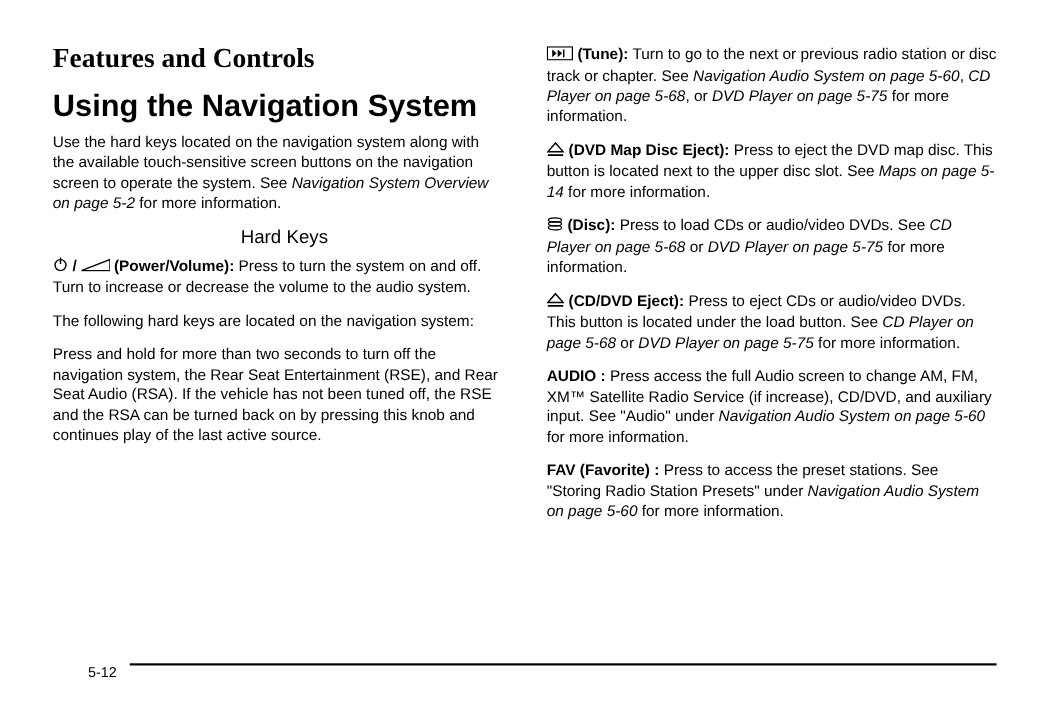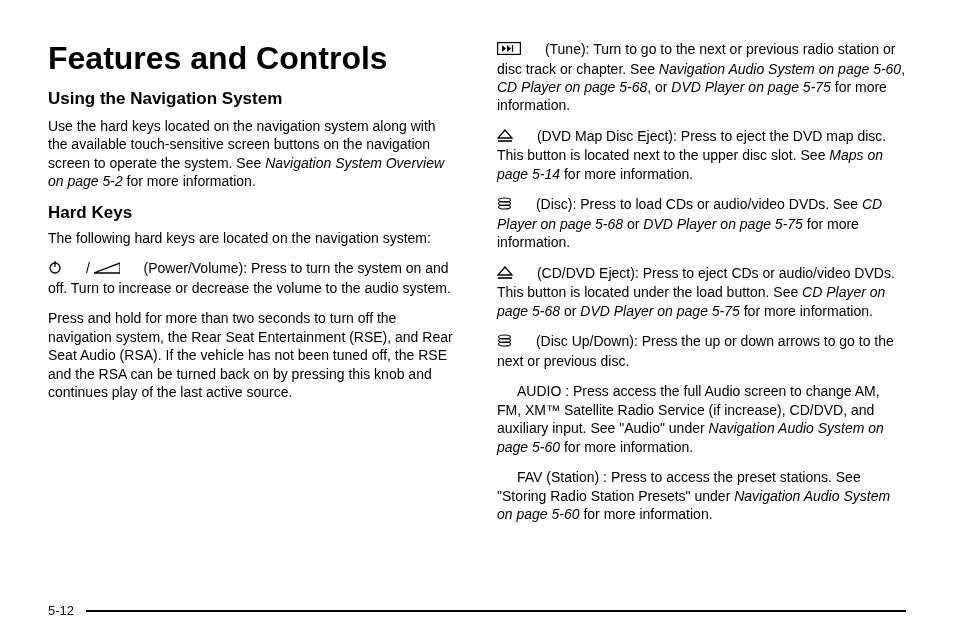--- a/index.html
+++ b/index.html
@@ -22,55 +22,57 @@
   .columns {
     display: flex;
     gap: 40px;
     flex: 1;
   }
   .col {
     flex: 1;
     min-width: 0;
   }
   h1 {
-    font-size: 32px;
+    font-size: 25px;
     font-weight: bold;
     margin: 0 0 12px 0;
+    font-family: Liberation Serif, serif;
   }
   h2 {
-    font-size: 17px;
+    font-size: 28px;
     font-weight: bold;
     margin: 0 0 8px 0;
   }
   h3 {
     font-size: 17px;
-    font-weight: bold;
-    margin: 10px 0 6px 0;
+    font-weight: normal;
+    margin: 10px 0 6px 12px;
+    text-align: center;
   }
   p {
     font-size: 14px;
     line-height: 1.32;
     margin: 0 0 12px 0;
   }
   .ref {
     font-style: italic;
   }
   .label {
-    font-weight: normal;
-    padding-left: 20px;
+    font-weight: bold;
   }
   .icon {
     display: inline-block;
     vertical-align: middle;
   }
   .footer {
     margin-top: auto;
     display: flex;
-    align-items: center;
+    align-items: flex-start;
     padding-top: 10px;
+    margin-left: 32px;
   }
   .page-num {
     font-size: 13px;
     margin-right: 12px;
   }
   .footer-line {
     flex: 1;
     height: 2px;
     background: #000;
   }
@@ -82,32 +84,32 @@
   <div class="columns">
 
     <div class="col">
       <h1>Features and Controls</h1>
       <h2>Using the Navigation System</h2>
       <p>
         <span>Use the hard keys located on the navigation system along with the available touch-sensitive screen buttons on the navigation screen to operate the system. See </span><span class="ref">Navigation System Overview on page 5-2</span><span> for more information.</span>
       </p>
 
       <h3>Hard Keys</h3>
-      <p>The following hard keys are located on the navigation system:</p>
-
       <p>
         <span class="icon"><svg width="14" height="14" viewBox="0 0 14 14">
               <circle cx="7" cy="8" r="5" stroke="#000" stroke-width="1.3" fill="none"></circle>
               <line x1="7" y1="1" x2="7" y2="7" stroke="#000" stroke-width="1.3"></line>
             </svg></span>
         <span class="label"> / </span>
         <span class="icon"><svg width="26" height="12" viewBox="0 0 26 12">
               <polygon points="0,11 26,11 26,1" fill="none" stroke="#000" stroke-width="1.3"></polygon>
             </svg></span><span class="label"> (Power/Volume):</span><span> Press to turn the system on and off. Turn to increase or decrease the volume to the audio system.</span>
       </p>
+
+      <p>The following hard keys are located on the navigation system:</p>
 
       <p>Press and hold for more than two seconds to turn off the navigation system, the Rear Seat Entertainment (RSE), and Rear Seat Audio (RSA). If the vehicle has not been tuned off, the RSE and the RSA can be turned back on by pressing this knob and continues play of the last active source.</p>
     </div>
 
     <div class="col">
 
       <p>
         <span class="icon"><svg width="24" height="13" viewBox="0 0 24 13">
               <rect x="0.6" y="0.6" width="22.8" height="11.8" stroke="#000" stroke-width="1.2" fill="none"></rect>
               <polygon points="5,3 5,10 9,6.5" fill="#000"></polygon>
@@ -131,34 +133,27 @@
             </svg></span><span class="label"> (Disc):</span><span> Press to load CDs or audio/video DVDs. See </span><span class="ref">CD Player on page 5-68</span><span> or </span><span class="ref">DVD Player on page 5-75</span><span> for more information.</span>
       </p>
 
       <p>
         <span class="icon"><svg width="16" height="13" viewBox="0 0 16 13">
               <polygon points="8,1 15,9 1,9" fill="none" stroke="#000" stroke-width="1.3"></polygon>
               <line x1="1" y1="12" x2="15" y2="12" stroke="#000" stroke-width="1.6"></line>
             </svg></span><span class="label"> (CD/DVD Eject):</span><span> Press to eject CDs or audio/video DVDs. This button is located under the load button. See </span><span class="ref">CD Player on page 5-68</span><span> or </span><span class="ref">DVD Player on page 5-75</span><span> for more information.</span>
       </p>
 
-      <p>
-        <span class="icon"><svg width="15" height="13" viewBox="0 0 15 13">
-              <ellipse cx="7.5" cy="3" rx="6" ry="2" fill="none" stroke="#000" stroke-width="1.1"></ellipse>
-              <ellipse cx="7.5" cy="6.5" rx="6" ry="2" fill="none" stroke="#000" stroke-width="1.1"></ellipse>
-              <ellipse cx="7.5" cy="10" rx="6" ry="2" fill="none" stroke="#000" stroke-width="1.1"></ellipse>
-            </svg></span><span class="label"> (Disc Up/Down):</span><span> Press the up or down arrows to go to the next or previous disc.</span>
-      </p>
 
       <p>
         <span class="label">AUDIO :</span><span> Press access the full Audio screen to change AM, FM, XM™ Satellite Radio Service (if increase), CD/DVD, and auxiliary input. See "Audio" under </span><span class="ref">Navigation Audio System on page 5-60</span><span> for more information.</span>
       </p>
 
       <p>
-        <span class="label">FAV (Station) :</span><span> Press to access the preset stations. See "Storing Radio Station Presets" under </span><span class="ref">Navigation Audio System on page 5-60</span><span> for more information.</span>
+        <span class="label">FAV (Favorite) :</span><span> Press to access the preset stations. See "Storing Radio Station Presets" under </span><span class="ref">Navigation Audio System on page 5-60</span><span> for more information.</span>
       </p>
 
     </div>
   </div>
 
   <div class="footer">
     <span class="page-num">5-12</span>
     <div class="footer-line"></div>
   </div>
 </div>

